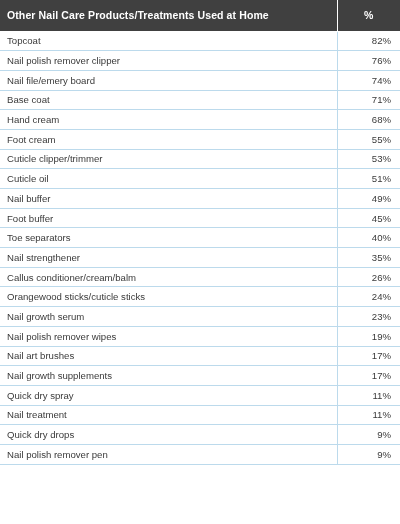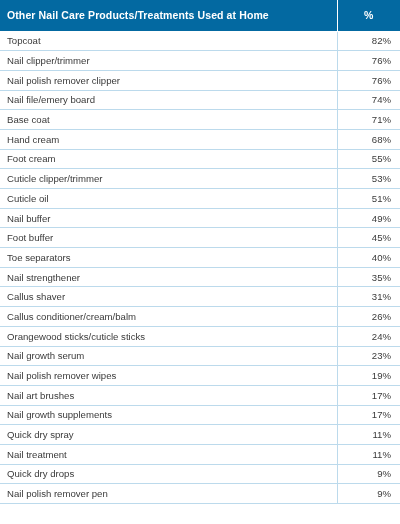--- a/index.html
+++ b/index.html
@@ -21,21 +21,21 @@
   }
   table.data-table {
     width: 400px;
     border-collapse: collapse;
     table-layout: fixed;
   }
   table.data-table col.col-label { width: 337px; }
   table.data-table col.col-pct   { width: 63px; }
 
   thead th {
-    background: #0369a1;
+    background: #404040;
     color: #ffffff;
     font-weight: bold;
     font-size: 10.5px;
     letter-spacing: 0.01em;
     height: 31px;
     padding: 0 6px;
     box-sizing: border-box;
     border: 0;
     vertical-align: middle;
   }
@@ -89,24 +89,20 @@
         <th class="th-label">Other Nail Care Products/Treatments Used at Home</th>
         <th class="th-pct">%</th>
       </tr>
     </thead>
     <tbody id="table-body">
         <tr>
           <td class="cell-label">Topcoat</td>
           <td class="cell-pct">82%</td>
         </tr>
         <tr>
-          <td class="cell-label">Nail clipper/trimmer</td>
-          <td class="cell-pct">76%</td>
-        </tr>
-        <tr>
           <td class="cell-label">Nail polish remover clipper</td>
           <td class="cell-pct">76%</td>
         </tr>
         <tr>
           <td class="cell-label">Nail file/emery board</td>
           <td class="cell-pct">74%</td>
         </tr>
         <tr>
           <td class="cell-label">Base coat</td>
           <td class="cell-pct">71%</td>
@@ -135,24 +131,20 @@
           <td class="cell-label">Foot buffer</td>
           <td class="cell-pct">45%</td>
         </tr>
         <tr>
           <td class="cell-label">Toe separators</td>
           <td class="cell-pct">40%</td>
         </tr>
         <tr>
           <td class="cell-label">Nail strengthener</td>
           <td class="cell-pct">35%</td>
-        </tr>
-        <tr>
-          <td class="cell-label">Callus shaver</td>
-          <td class="cell-pct">31%</td>
         </tr>
         <tr>
           <td class="cell-label">Callus conditioner/cream/balm</td>
           <td class="cell-pct">26%</td>
         </tr>
         <tr>
           <td class="cell-label">Orangewood sticks/cuticle sticks</td>
           <td class="cell-pct">24%</td>
         </tr>
         <tr>

